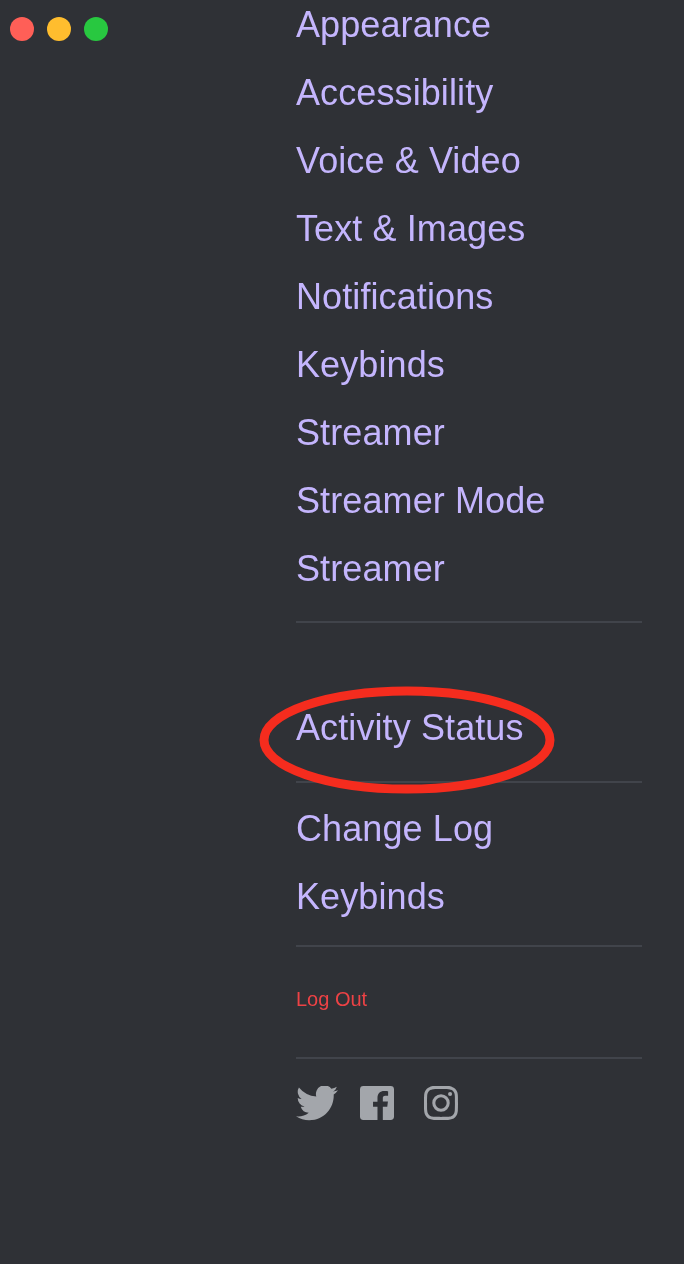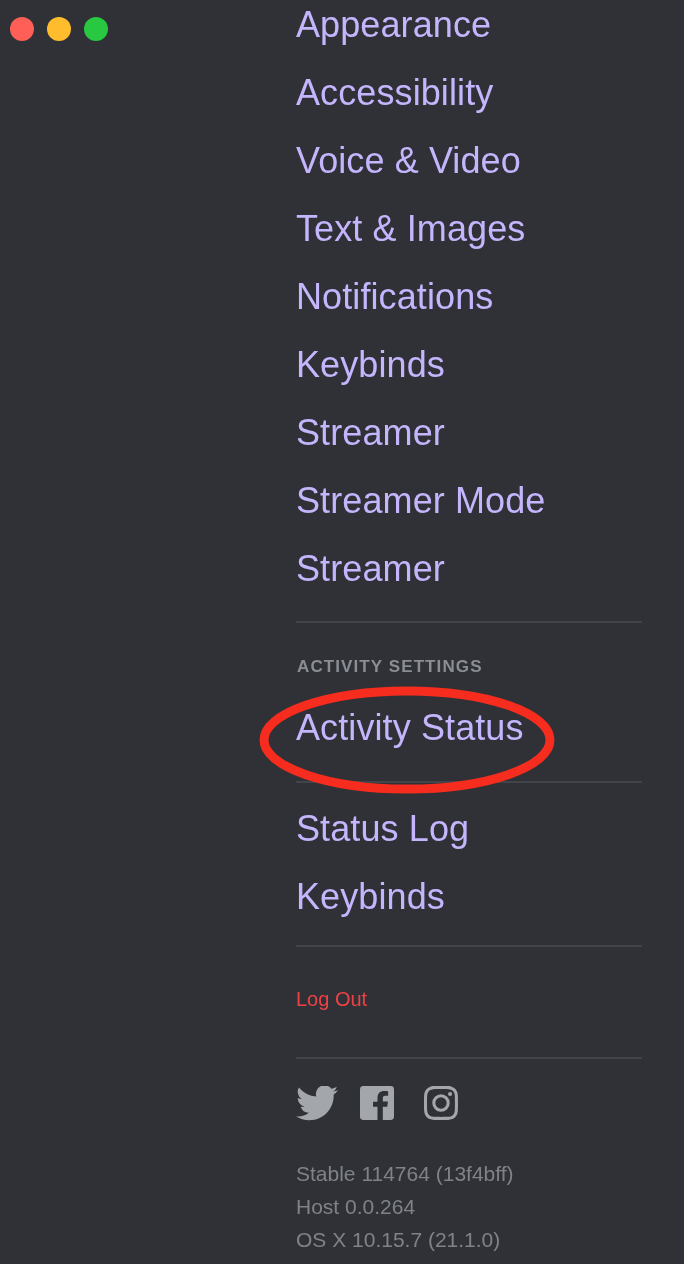--- a/index.html
+++ b/index.html
@@ -147,28 +147,27 @@
         <div class="nav-item" style="top: 76px; text-align: right;">Accessibility</div>
         <div class="nav-item" style="top: 144px;">Voice &amp; Video</div>
         <div class="nav-item" style="top: 212px;">Text &amp; Images</div>
         <div class="nav-item" style="top: 280px;">Notifications</div>
         <div class="nav-item" style="top: 348px;">Keybinds</div>
         <div class="nav-item" style="top: 416px;">Streamer</div>
         <div class="nav-item" style="top: 484px;">Streamer Mode</div>
         <div class="nav-item" style="top: 552px;">Streamer</div>
       </div>
 
-    <div class="section-header" id="activity-section-header" style="top:657px;">ACTIVITY SETTINGS</div>
 
     <div id="activity-settings-list">
         <div class="nav-item" style="top: 711px;">Activity Status</div>
       </div>
 
     <div id="app-settings-list">
-        <div class="nav-item" style="top: 812px;">Status Log</div>
+        <div class="nav-item" style="top: 812px;">Change Log</div>
         <div class="nav-item" style="top: 880px;">Keybinds</div>
       </div>
 
     <div class="logout-item" id="logout-item" style="top: 982px; color: rgb(237, 66, 69);">Log Out</div>
 
     <div id="divider-list">
         <div class="divider" style="top: 621px;"></div>
         <div class="divider" style="top: 781px;"></div>
         <div class="divider" style="top: 945px;"></div>
         <div class="divider" style="top: 1057px;"></div>
@@ -187,25 +186,20 @@
       </a>
       <a class="social-icon">
         <svg width="34" height="34" viewBox="0 0 24 24" aria-hidden="true">
           <path d="M12 2.16c3.2 0 3.58.01 4.85.07 1.17.05 1.8.25 2.23.41.56.22.96.48 1.38.9.42.42.68.82.9 1.38.16.42.36 1.06.41 2.23.06 1.27.07 1.65.07 4.85s-.01 3.58-.07 4.85c-.05 1.17-.25 1.8-.41 2.23-.22.56-.48.96-.9 1.38-.42.42-.82.68-1.38.9-.42.16-1.06.36-2.23.41-1.27.06-1.65.07-4.85.07s-3.58-.01-4.85-.07c-1.17-.05-1.8-.25-2.23-.41-.56-.22-.96-.48-1.38-.9-.42-.42-.68-.82-.9-1.38-.16-.42-.36-1.06-.41-2.23-.06-1.27-.07-1.65-.07-4.85s.01-3.58.07-4.85c.05-1.17.25-1.8.41-2.23.22-.56.48-.96.9-1.38.42-.42.82-.68 1.38-.9.42-.16 1.06-.36 2.23-.41 1.27-.06 1.65-.07 4.85-.07M12 0C8.74 0 8.33.01 7.05.07 5.78.13 4.9.33 4.14.63c-.79.3-1.46.72-2.12 1.39C1.35 2.68.93 3.35.63 4.14.33 4.9.13 5.78.07 7.05.01 8.33 0 8.74 0 12s.01 3.67.07 4.95c.06 1.27.26 2.15.56 2.91.3.79.72 1.46 1.39 2.12.66.67 1.33 1.09 2.12 1.39.76.3 1.64.5 2.91.56C8.33 23.99 8.74 24 12 24s3.67-.01 4.95-.07c1.27-.06 2.15-.26 2.91-.56.79-.3 1.46-.72 2.12-1.39.67-.66 1.09-1.33 1.39-2.12.3-.76.5-1.64.56-2.91.06-1.28.07-1.69.07-4.95s-.01-3.67-.07-4.95c-.06-1.27-.26-2.15-.56-2.91-.3-.79-.72-1.46-1.39-2.12C21.32 1.35 20.65.93 19.86.63 19.1.33 18.22.13 16.95.07 15.67.01 15.26 0 12 0z"></path>
           <path d="M12 5.84A6.16 6.16 0 1 0 18.16 12 6.16 6.16 0 0 0 12 5.84zm0 10.16A4 4 0 1 1 16 12a4 4 0 0 1-4 4z"></path>
           <circle cx="18.41" cy="5.59" r="1.44"></circle>
         </svg>
       </a>
     </div>
 
-    <div id="version-info">
-        <div class="version-line">Stable 114764 (13f4bff)</div>
-        <div class="version-line">Host 0.0.264</div>
-        <div class="version-line">OS X 10.15.7 (21.1.0)</div>
-      </div>
 
   </div>
 
   <svg id="annotation-ellipse" viewBox="0 0 298 108">
     <ellipse id="annotation-ellipse-shape" cx="149" cy="54" rx="143" ry="49" fill="none" stroke="#f52c1e" stroke-width="9"></ellipse>
   </svg>
 
 </div>
 
 </body></html>

